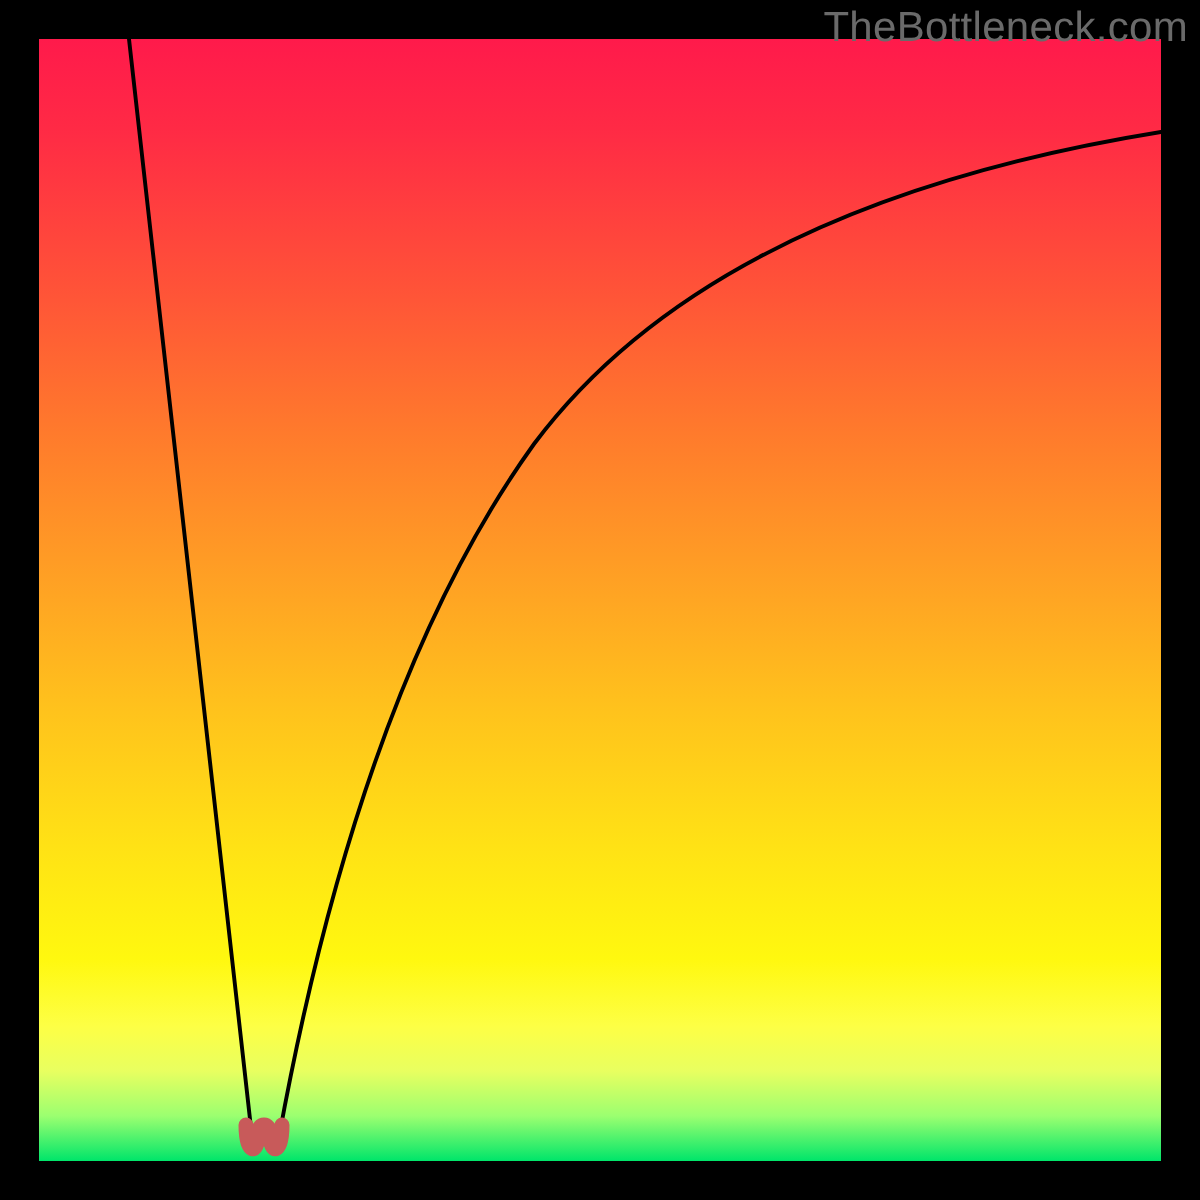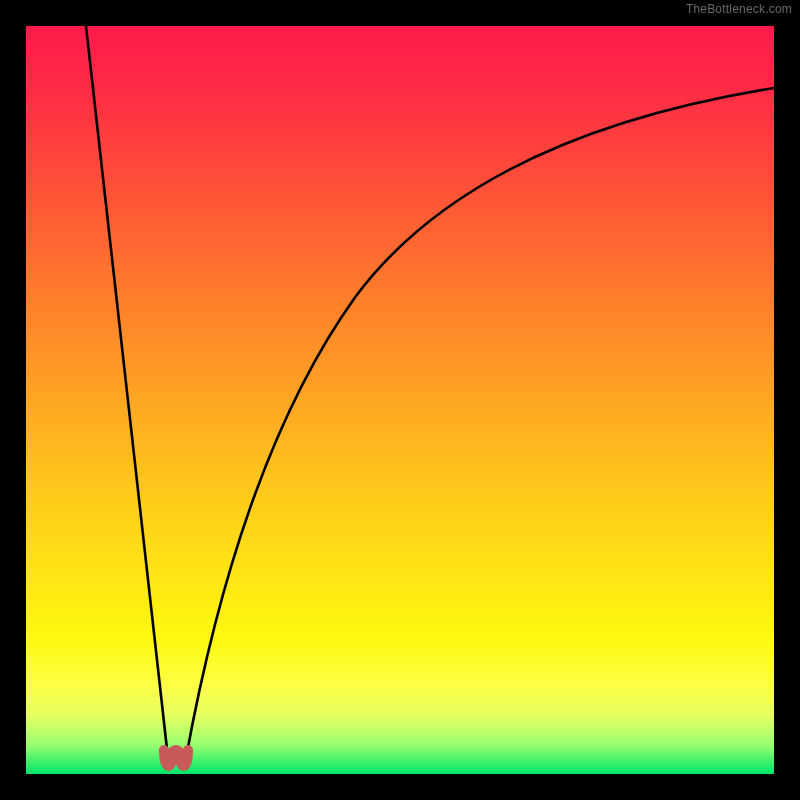--- a/index.html
+++ b/index.html
@@ -47,21 +47,21 @@
     position: absolute;
     inset: 0;
     width: 100%;
     height: 100%;
   }
   .watermark {
     position: absolute;
     top: 2px;
     right: 8px;
     color: #6a6a6a;
-    font-size: 12px;
+    font-size: 28px;
     font-weight: 500;
     letter-spacing: 0.2px;
     user-select: none;
   }
 </style>
 </head>
 <body>
 
 <div class="frame">
   <div class="plot-area">

